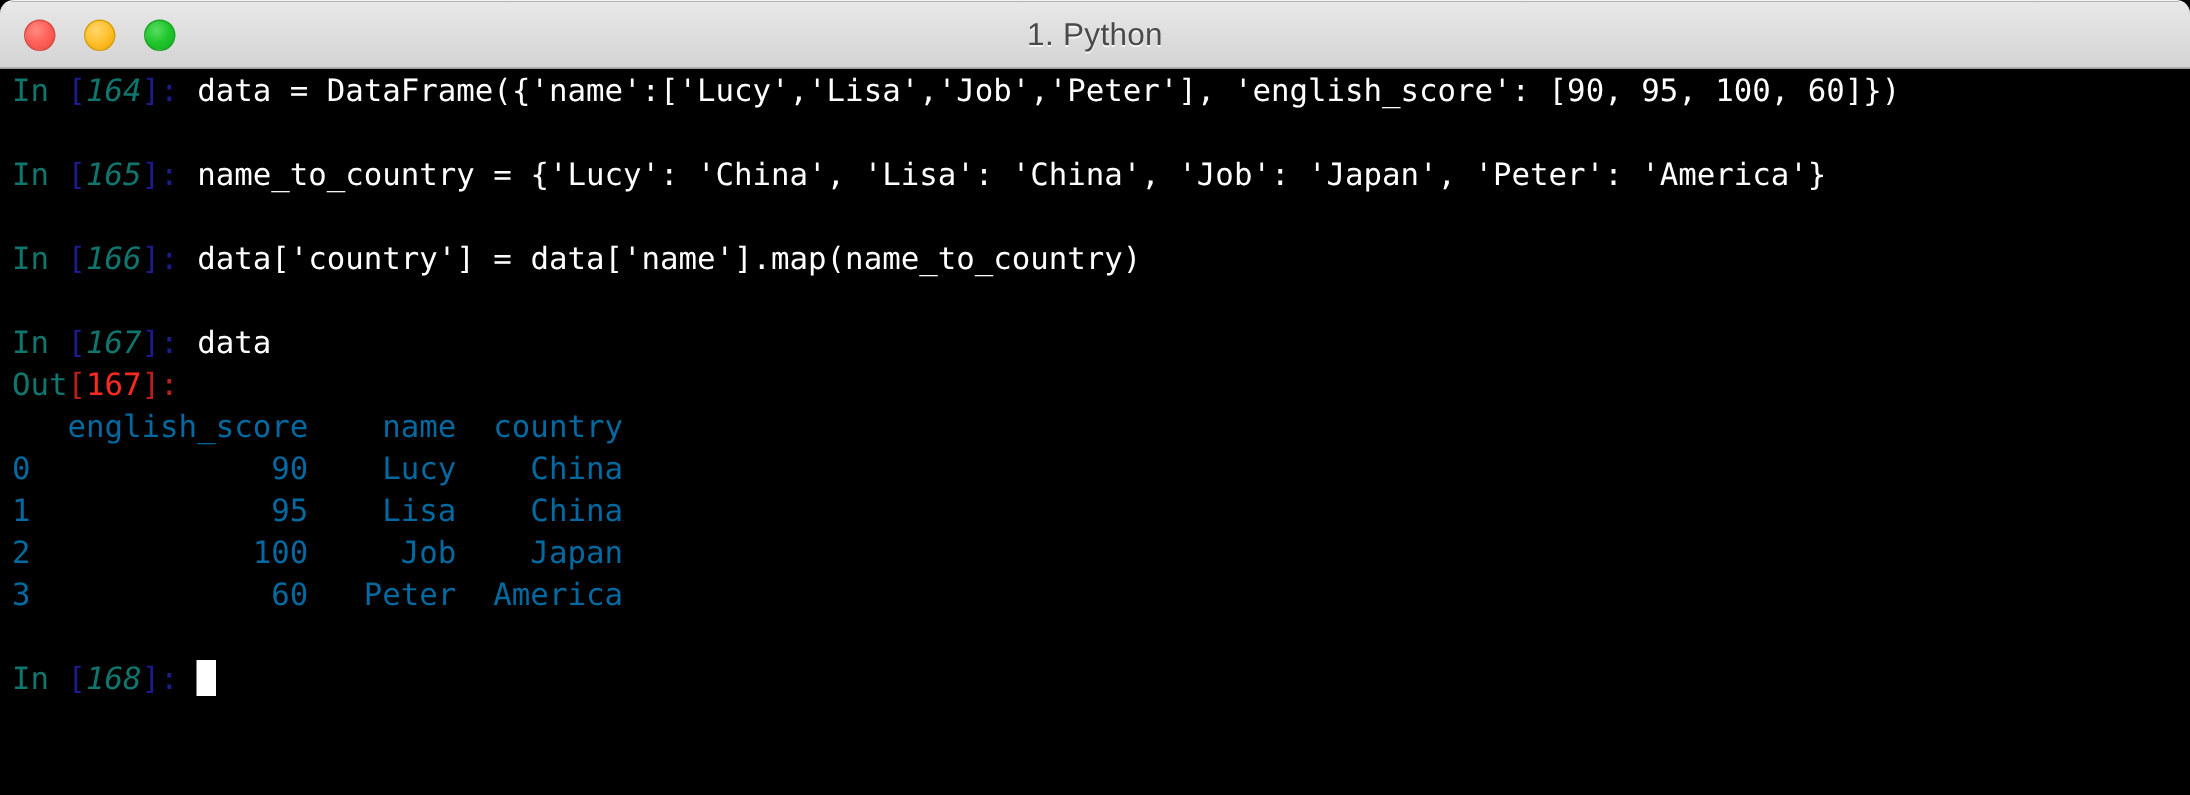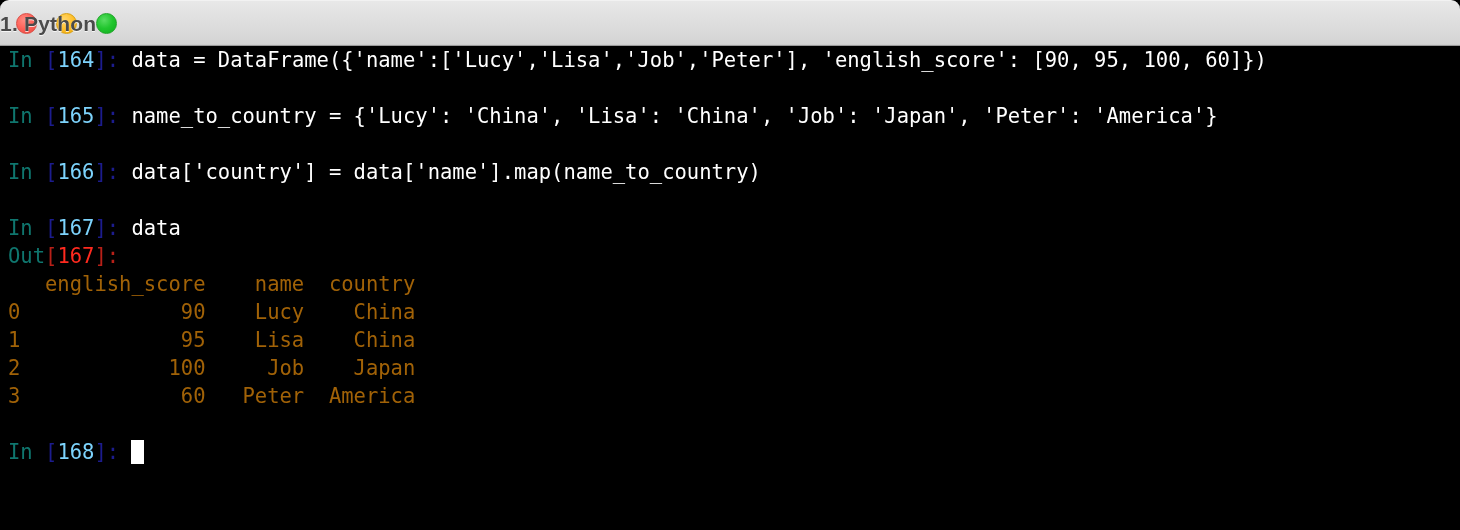--- a/index.html
+++ b/index.html
@@ -67,26 +67,26 @@
     border: 1px solid #1da426;
   }
 
   #window-title {
     position: absolute;
     left: 0;
     right: 0;
     top: 0;
     height: 46px;
     line-height: 46px;
+    text-align: center;
     font-family: "Liberation Sans", sans-serif;
     font-size: 21px;
     color: #4a4a4a;
     letter-spacing: 0.2px;
     text-shadow: 0 1px 0 rgba(255,255,255,0.75);
-    font-weight: bold;
   }
 
   
   #terminal {
     position: relative;
     background: #000000;
     height: 484px;
     padding: 0;
     font-family: "DejaVu Sans Mono", monospace;
     font-size: 20.5px;
@@ -97,30 +97,30 @@
   }
   .row {
     height: 28px;
     padding-left: 8px;
     white-space: pre;
   }
   .row.blank { color: transparent; }
 
   .tok-in-label  { color: #0f766e; }
   .tok-bracket   { color: #1c1c8e; }
-  .tok-in-num    { color: #7dd3fc; }
+  .tok-in-num    { color: #0f766e; font-style: italic; }
   .tok-colon-in  { color: #1c1c8e; }
 
   .tok-out-label { color: #0f766e; }
   .tok-out-brk   { color: #b82018; }
   .tok-out-num   { color: #ff2a1f; }
   .tok-colon-out { color: #b82018; }
 
   .tok-code      { color: #ffffff; }
-  .tok-out-text  { color: #a16207; }
+  .tok-out-text  { color: #0369a1; }
 
   #cursor {
     display: inline-block;
     width: 12.3px;
     height: 24px;
     background: #ffffff;
     vertical-align: -5px;
   }
 </style>
 </head>

